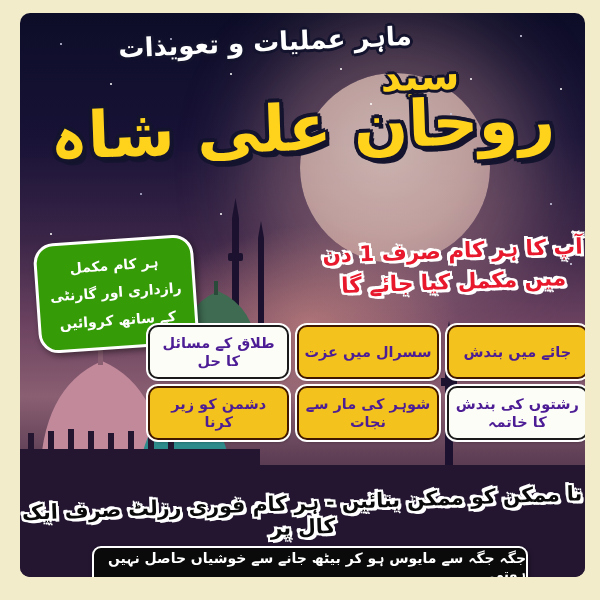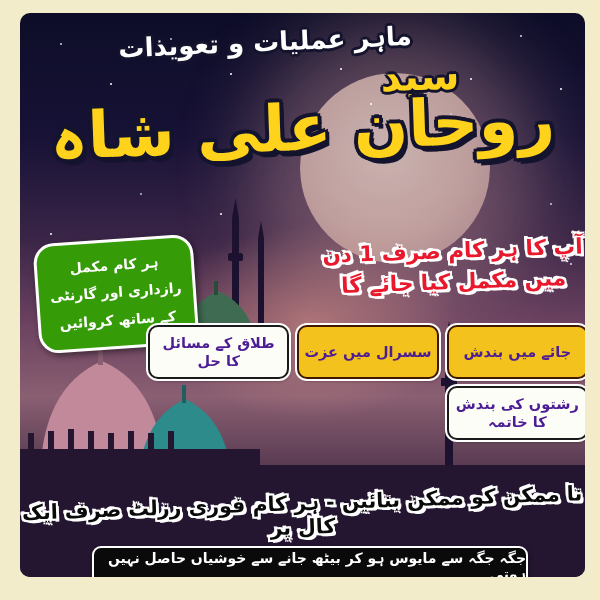--- a/index.html
+++ b/index.html
@@ -155,20 +155,22 @@
   <div class="promise ol-white">
     <div>آپ کا ہر کام صرف 1 دن</div>
     <div>میں مکمل کیا جائے گا</div>
   </div>
 
   <div class="pills">
     <div class="pill yellow">جائے میں بندش</div>
     <div class="pill yellow">سسرال میں عزت</div>
     <div class="pill white">طلاق کے مسائل کا حل</div>
     <div class="pill white">رشتوں کی بندش کا خاتمہ</div>
+    <div class="pill yellow">شوہر کی مار سے نجات</div>
+    <div class="pill yellow">دشمن کو زیر کرنا</div>
   </div>
 
   <div class="tagline ol-white">نا ممکن کو ممکن بنائیں - ہر کام فوری رزلٹ صرف ایک کال پر</div>
 
   <div class="footer-banner">
     <span>جگہ جگہ سے مایوس ہو کر بیٹھ جانے سے خوشیاں حاصل نہیں ہوتی</span>
   </div>
 
 </div>
 

